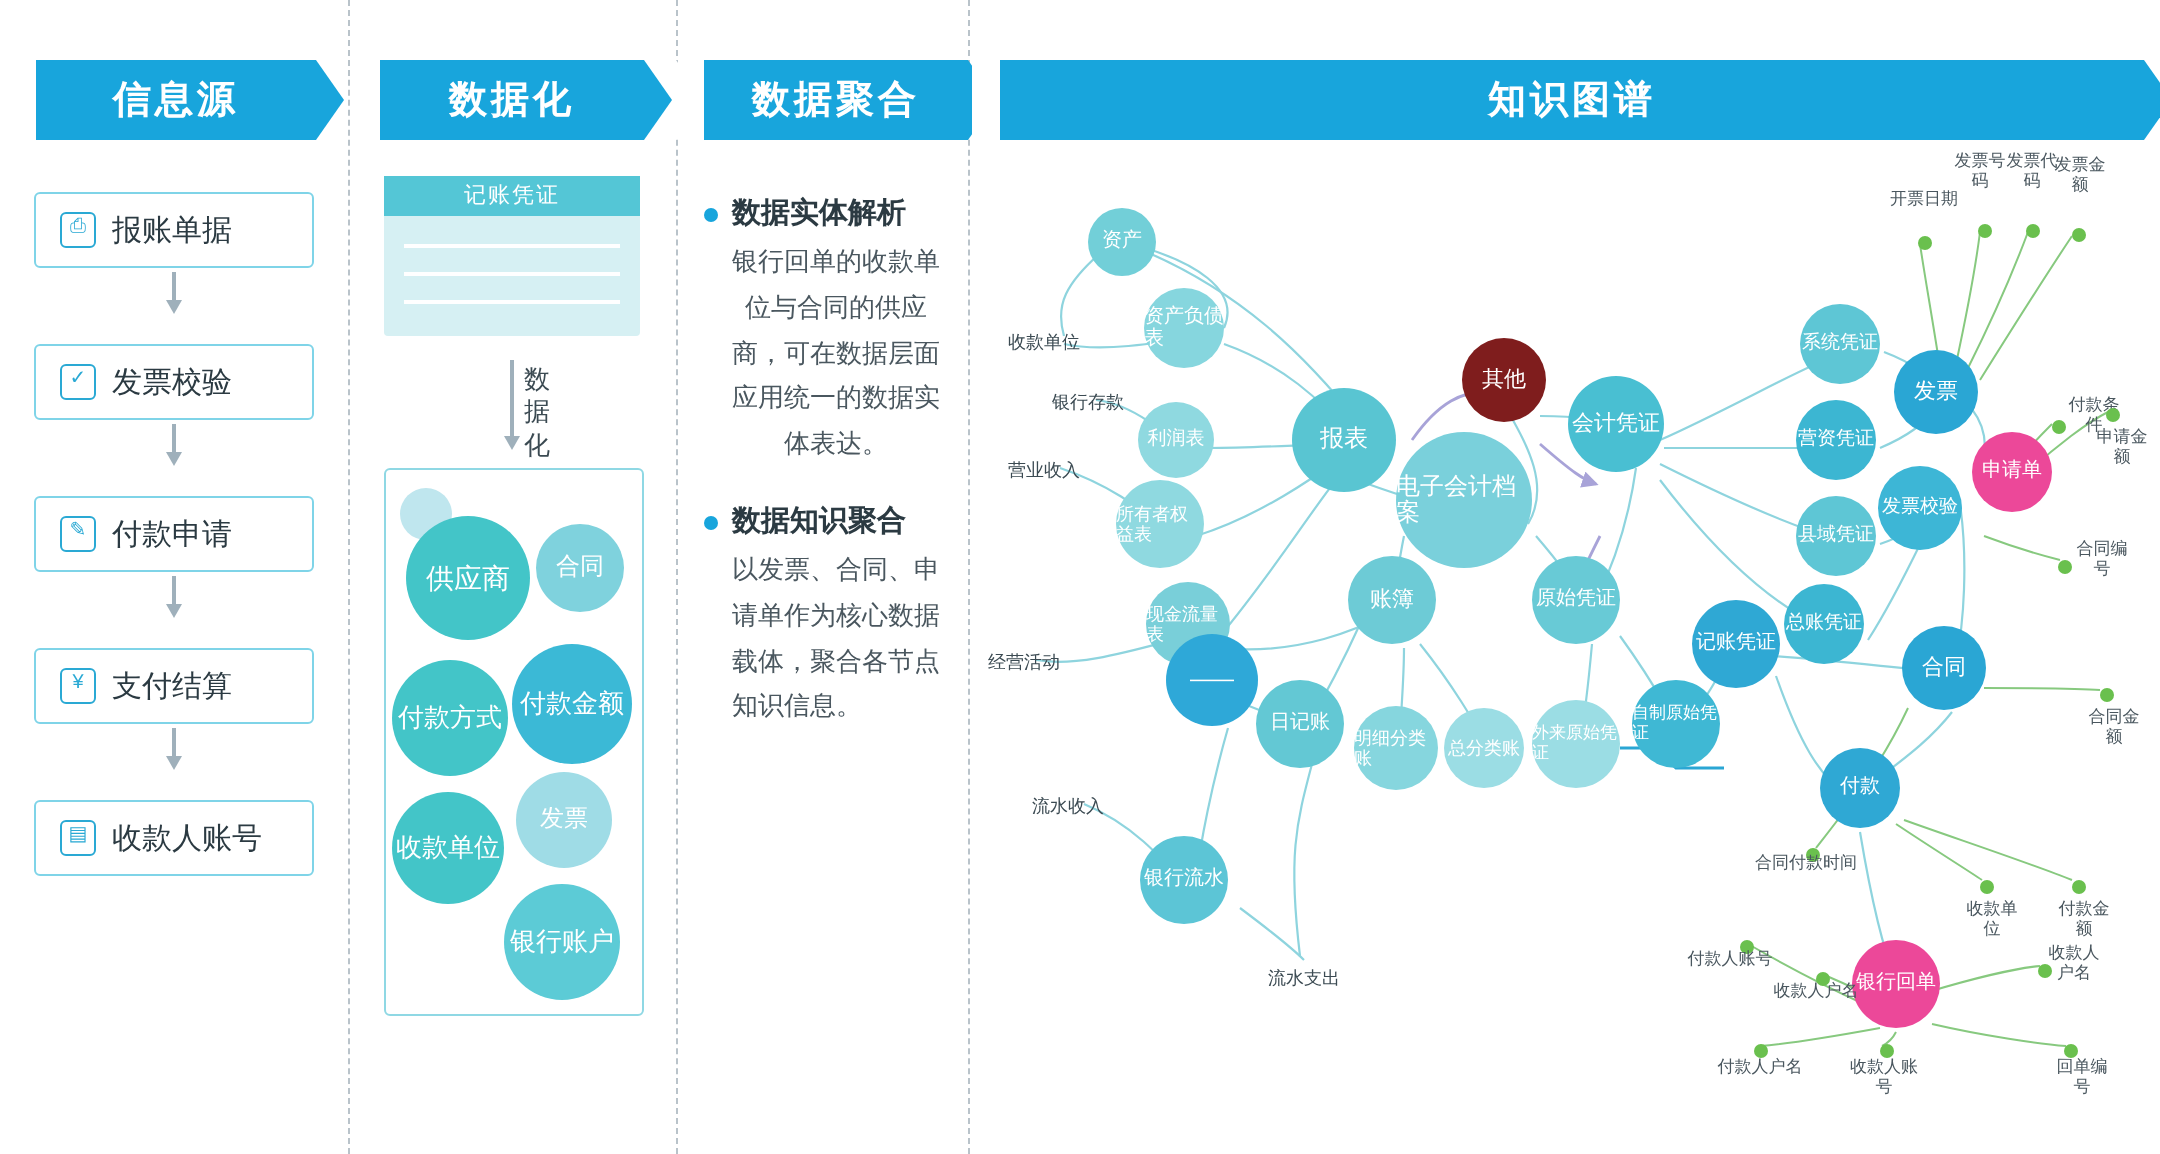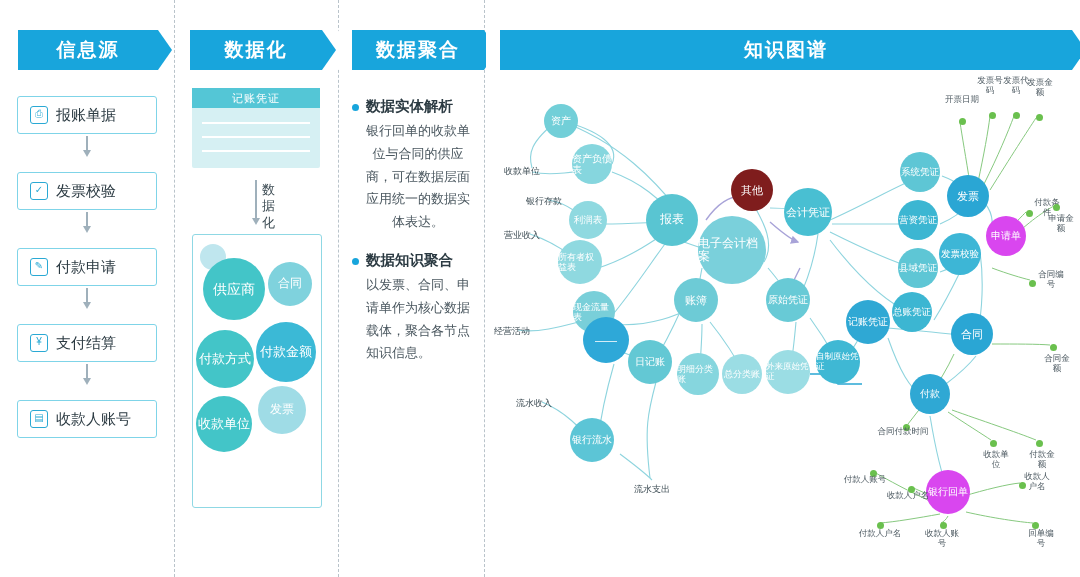--- a/index.html
+++ b/index.html
@@ -171,20 +171,21 @@
   </div>
 
   <div class="bigbox"></div>
   <div class="bub" style="left:200px;top:244px;width:26px;height:26px;background:#bfe6ee;"></div>
   <div class="bub" style="left:203px;top:258px;width:62px;height:62px;background:#43c5c8;font-size:14px;">供应商</div>
   <div class="bub" style="left:268px;top:262px;width:44px;height:44px;background:#7fd2dd;font-size:12px;">合同</div>
   <div class="bub" style="left:196px;top:330px;width:58px;height:58px;background:#43c5c8;font-size:13px;">付款方式</div>
   <div class="bub" style="left:256px;top:322px;width:60px;height:60px;background:#3bb9d6;font-size:13px;">付款金额</div>
   <div class="bub" style="left:196px;top:396px;width:56px;height:56px;background:#43c5c8;font-size:13px;">收款单位</div>
   <div class="bub" style="left:258px;top:386px;width:48px;height:48px;background:#9fdce6;font-size:12px;">发票</div>
+  <div class="bub" style="left:252px;top:442px;width:58px;height:58px;background:#5ccbd6;font-size:13px;">银行账户</div>
 
   <div class="bullet-dot" style="left:352px;top:104px;"></div>
   <div class="b-title" style="left:366px;top:97px;">数据实体解析</div>
   <div class="b-body" style="left:366px;top:120px;text-align:center;">银行回单的收款单位与合同的供应商，可在数据层面应用统一的数据实体表达。</div>
 
   <div class="bullet-dot" style="left:352px;top:258px;"></div>
   <div class="b-title" style="left:366px;top:251px;">数据知识聚合</div>
   <div class="b-body" style="left:366px;top:274px;">以发票、合同、申请单作为核心数据载体，聚合各节点知识信息。</div>
 
   <div id="graph">
@@ -293,24 +294,24 @@
     <div class="node" style="left:296px;top:206px;width:44px;height:44px;background:#68cad6;font-size:10px;">原始凭证</div>
     <div class="node" style="left:296px;top:278px;width:44px;height:44px;background:#9bdde4;font-size:8.5px;">外来原始凭证</div>
     <div class="node" style="left:346px;top:268px;width:44px;height:44px;background:#3fb8d4;font-size:8.5px;">自制原始凭证</div>
     <div class="node" style="left:376px;top:228px;width:44px;height:44px;background:#2fa8d4;font-size:10px;">记账凭证</div>
     <div class="node" style="left:430px;top:80px;width:40px;height:40px;background:#5ec6d5;font-size:9.5px;">系统凭证</div>
     <div class="node" style="left:428px;top:128px;width:40px;height:40px;background:#3cb6d2;font-size:9.5px;">营资凭证</div>
     <div class="node" style="left:428px;top:176px;width:40px;height:40px;background:#5ec6d5;font-size:9.5px;">县域凭证</div>
     <div class="node" style="left:422px;top:220px;width:40px;height:40px;background:#3cb6d2;font-size:9.5px;">总账凭证</div>
     <div class="node" style="left:477px;top:103px;width:42px;height:42px;background:#2aa6d4;font-size:11px;">发票</div>
     <div class="node" style="left:469px;top:161px;width:42px;height:42px;background:#3db6d6;font-size:9.5px;">发票校验</div>
-    <div class="node" style="left:516px;top:144px;width:40px;height:40px;background:#d946ef;font-size:10px;">申请单</div>
+    <div class="node" style="left:516px;top:144px;width:40px;height:40px;background:#ec4899;font-size:10px;">申请单</div>
     <div class="node" style="left:481px;top:241px;width:42px;height:42px;background:#2aa6d4;font-size:11px;">合同</div>
     <div class="node" style="left:440px;top:302px;width:40px;height:40px;background:#2fa8d4;font-size:10px;">付款</div>
-    <div class="node" style="left:456px;top:398px;width:44px;height:44px;background:#d946ef;font-size:10px;">银行回单</div>
+    <div class="node" style="left:456px;top:398px;width:44px;height:44px;background:#ec4899;font-size:10px;">银行回单</div>
 
     <div class="dotnode" style="left:489px;top:46px;background:#6ac04e;"></div>
     <div class="minilabel" style="left:472px;top:22px;width:40px;">开票日期</div>
 
     <div class="dotnode" style="left:519px;top:40px;background:#6ac04e;"></div>
     <div class="minilabel" style="left:506px;top:4px;width:28px;line-height:1.15;">发票号码</div>
 
     <div class="dotnode" style="left:543px;top:40px;background:#6ac04e;"></div>
     <div class="minilabel" style="left:532px;top:4px;width:28px;line-height:1.15;">发票代码</div>
 

